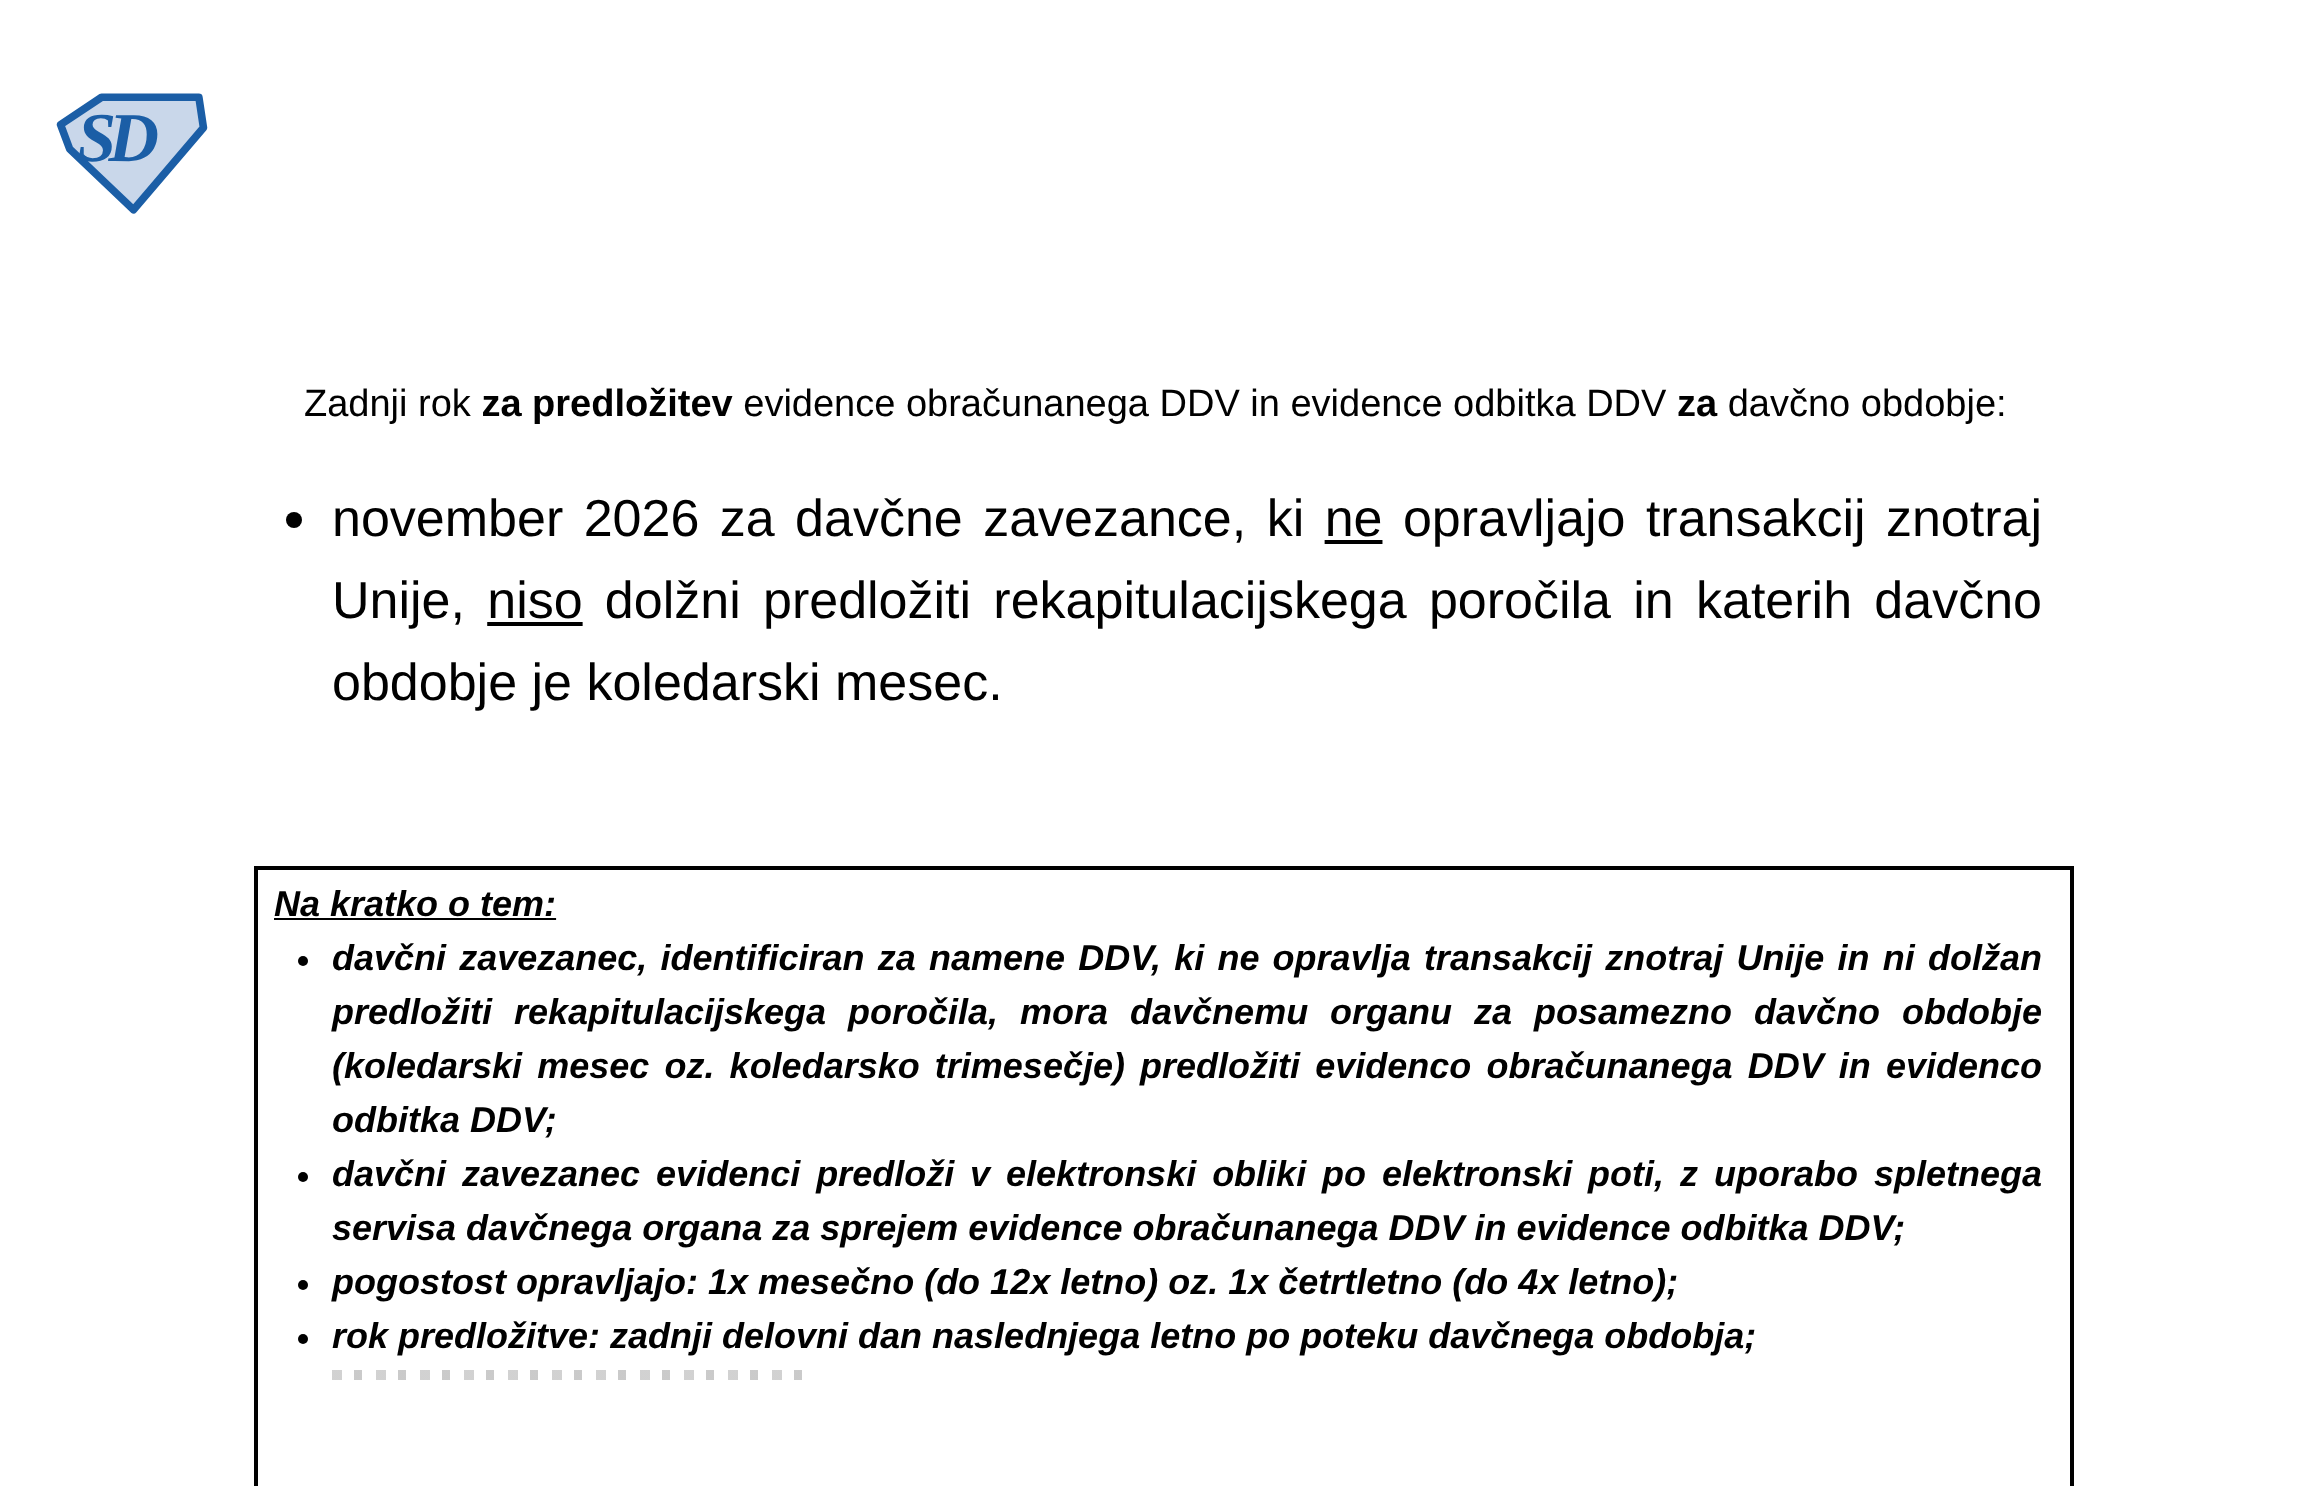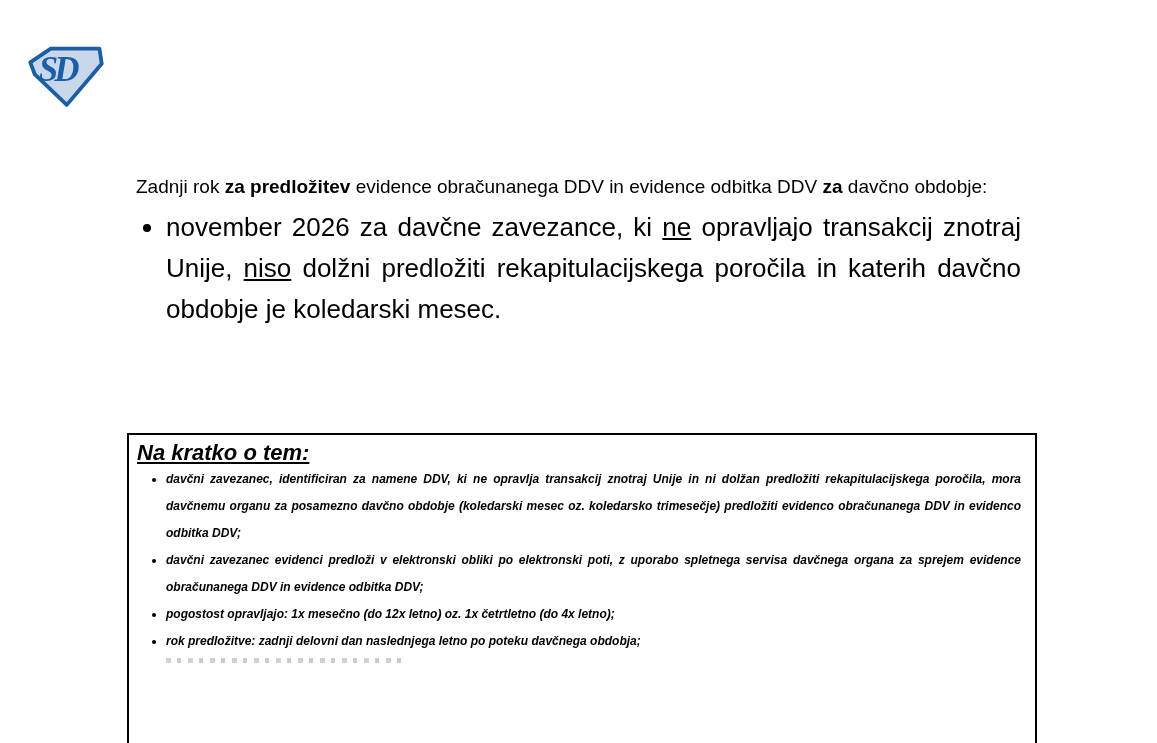--- a/index.html
+++ b/index.html
@@ -25,21 +25,21 @@
   .content {
     position: absolute;
     left: 136px;
     top: 166px;
     width: 885px;
   }
   .intro {
     font-size: 19px;
     line-height: 41px;
     text-align: justify;
-    margin: 0;
+    margin: 16px;
   }
   .seg-regular { font-weight: normal; }
   .seg-bold { font-weight: bold; }
   .seg-underline { text-decoration: underline; }
   ul.main-list {
     margin: 0;
     padding: 0 0 0 30px;
     font-size: 26px;
     line-height: 41px;
     text-align: justify;
@@ -51,31 +51,31 @@
     left: 127px;
     top: 433px;
     width: 910px;
     height: 340px;
     box-sizing: border-box;
     border: 2px solid #000000;
     padding: 4px 14px 8px 8px;
     background: #ffffff;
   }
   .box-title {
-    font-size: 22px;
+    font-size: 18px;
     font-weight: bold;
     font-style: italic;
     text-decoration: underline;
     line-height: 27px;
     margin: 0;
   }
   ul.box-list {
     margin: 0;
     padding: 0 0 0 29px;
-    font-size: 12px;
+    font-size: 18px;
     font-weight: bold;
     font-style: italic;
     line-height: 27px;
     text-align: justify;
     list-style: disc;
   }
   .clipped-smudge {
     margin: 3px 0 0 29px;
     width: 235px;
     height: 5px;

